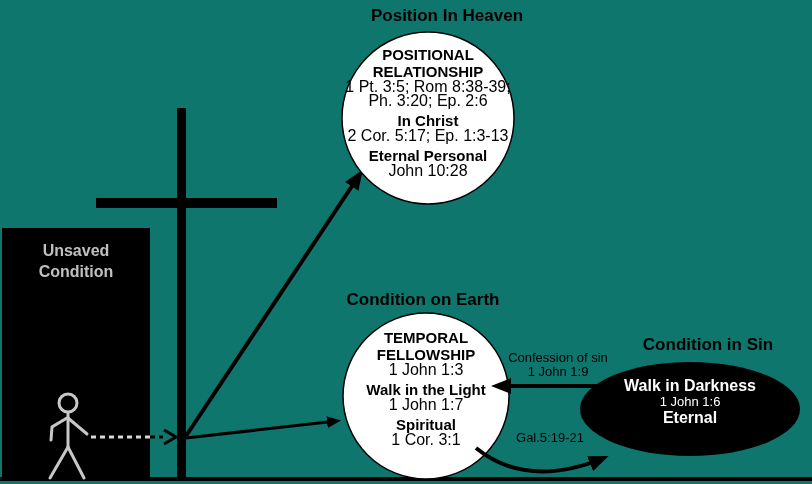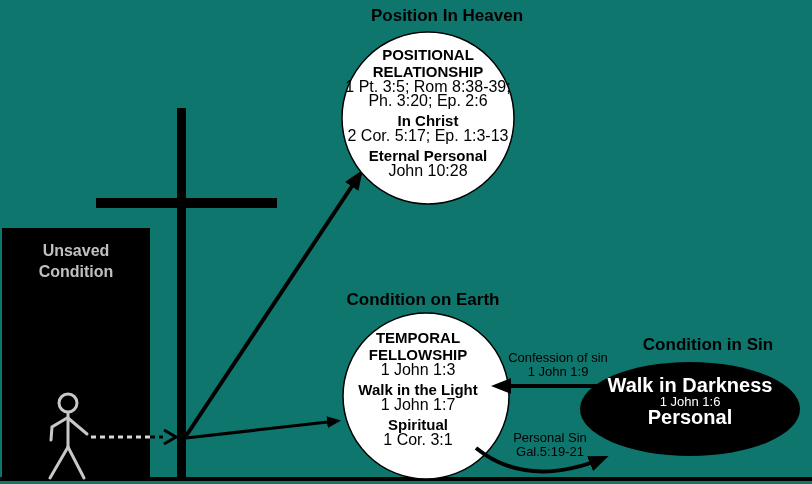--- a/index.html
+++ b/index.html
@@ -30,21 +30,21 @@
     white-space: nowrap;
   }
   .circle-text .r {
     font-size: 16px;
     line-height: 14px;
     white-space: nowrap;
   }
   .circle-text .gap { margin-top: 4px; }
   .ellipse-text { color: #ffffff; }
   .ellipse-text .h {
-    font-size: 20px;
+    font-size: 16px;
     font-weight: bold;
     line-height: 17px;
     white-space: nowrap;
   }
   .ellipse-text .r {
     font-size: 13px;
     line-height: 15px;
     white-space: nowrap;
   }
   .arrow-label {
@@ -122,39 +122,38 @@
     <div class="h">POSITIONAL</div>
     <div class="h">RELATIONSHIP</div>
     <div class="r">1 Pt. 3:5; Rom 8:38-39;</div>
     <div class="r">Ph. 3:20; Ep. 2:6</div>
     <div class="h gap">In Christ</div>
     <div class="r">2 Cor. 5:17; Ep. 1:3-13</div>
     <div class="h gap">Eternal Personal</div>
     <div class="r">John 10:28</div>
   </div>
 
-  <div class="txt circle-text" style="left:318px; top:329px; width:200px;">
+  <div class="txt circle-text" style="left:326px; top:329px; width:200px;">
     <div class="h">TEMPORAL</div>
     <div class="h">FELLOWSHIP</div>
     <div class="r">1 John 1:3</div>
     <div class="h gap">Walk in the Light</div>
     <div class="r">1 John 1:7</div>
     <div class="h gap">Spiritual</div>
     <div class="r">1 Cor. 3:1</div>
   </div>
 
   <div class="txt ellipse-text" style="left:590px; top:377px; width:200px;">
     <div class="h">Walk in Darkness</div>
     <div class="r">1 John 1:6</div>
-    <div class="h">Personal</div>
+    <div class="h">Eternal</div>
   </div>
 
   <div class="txt arrow-label" style="left:488px; top:351px; width:140px;text-align:center;">
     <div>Confession of sin</div>
     <div>1 John 1:9</div>
   </div>
 
   <div class="txt arrow-label" style="left:480px; top:431px; width:140px;">
-    <div>Personal Sin</div>
     <div>Gal.5:19-21</div>
   </div>
 
 </div>
 
 </body></html>

